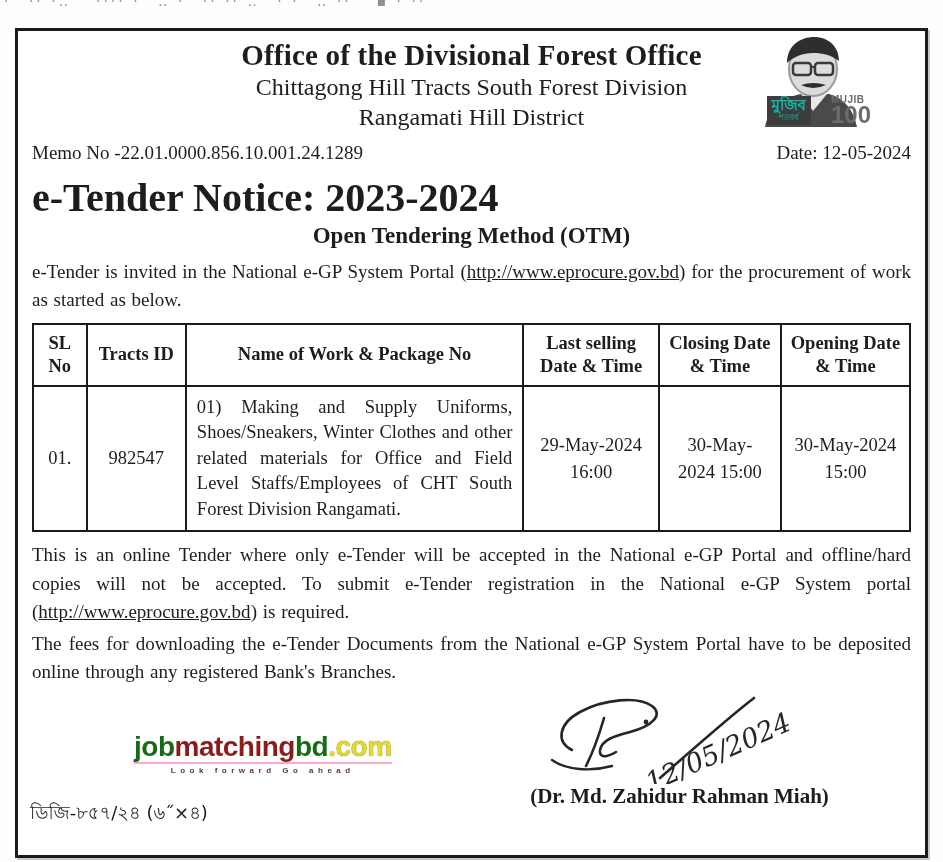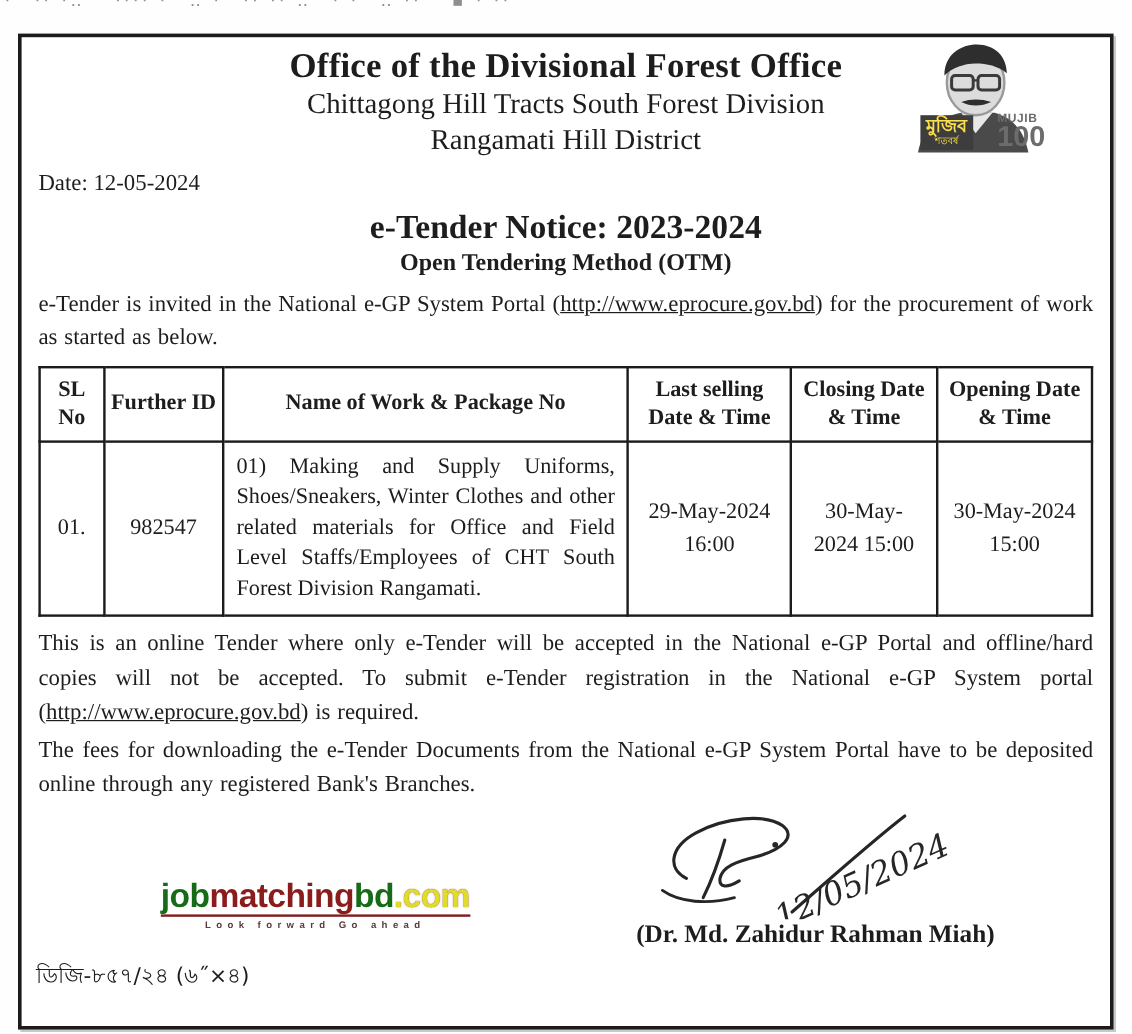--- a/index.html
+++ b/index.html
@@ -19,33 +19,33 @@
 
   
   .hdr { text-align:center; margin-top:2px; }
   .office-title { font-size:29px; font-weight:700; letter-spacing:.2px; }
   .hdr-line { font-size:24px; line-height:1.2; margin-top:1px; }
 
   
   .mujib { position:absolute; right:14px; top:0px; width:160px; height:100px; }
   .mujib svg { position:absolute; left:0; top:0; }
   .mujib-label { position:absolute; right:40px; bottom:6px; display:flex; align-items:flex-end; }
-  .mujib-bn { background:#3d3d3d; color:#fde047; padding:2px 5px 3px 5px; text-align:center;
+  .mujib-bn { background:#3d3d3d; color:#14b8a6; padding:2px 5px 3px 5px; text-align:center;
               font-family:"DejaVu Sans", sans-serif; line-height:1.05; }
   .mujib-bn .b1 { font-size:15px; font-weight:700; display:block; }
   .mujib-bn .b2 { font-size:8px; display:block; }
   .mujib-en { color:#6c6c6c; font-family:"Liberation Sans", sans-serif; text-align:left;
               line-height:.85; margin-left:20px; }
   .mujib-en .e1 { font-size:10px; font-weight:700; display:block; letter-spacing:.5px; }
   .mujib-en .e2 { font-size:24px; font-weight:700; display:block; }
 
   .memo-row { display:flex; justify-content:space-between; font-size:19px; margin-top:10px; }
 
-  .notice-title { text-align:center; font-size:28px; font-weight:700; margin-top:10px; }
-  .notice-sub   { text-align:center; font-size:20px; font-weight:700; margin-top:2px; }
+  .notice-title { font-size:40px; font-weight:700; margin-top:10px; }
+  .notice-sub   { text-align:center; font-size:23px; font-weight:700; margin-top:2px; }
 
   .para { font-size:19px; line-height:1.48; text-align:justify; margin-top:9px; word-spacing:1px; }
   .doc-link { text-decoration:underline; }
 
   
   table { width:100%; border-collapse:collapse; margin-top:9px; }
   th, td { border:2px solid #1b1b1b; vertical-align:middle; }
   th { font-size:18.5px; font-weight:700; text-align:center; padding:4px 4px; height:62px; line-height:1.25; }
   td { font-size:18.5px;border-radius:19px; }
   td.c-sl, td.c-tid { text-align:center; }
@@ -55,21 +55,21 @@
   
   .sign { width:455px; margin:2px 4px 0 auto; text-align:center; }
   .sig-art { position:relative; height:96px; }
   .sig-art svg { position:absolute; left:90px; top:0; }
   .sign-name { font-size:21px; font-weight:700; margin-top:0px; }
 
   
   .watermark { position:absolute; left:116px; top:702px; text-align:center;
                font-family:"Liberation Sans", sans-serif; }
   .wm-main { font-size:28px; font-weight:800; letter-spacing:-0.5px; line-height:1;
-             border-bottom:2px solid #7f1d1d; padding-bottom:1px; }
+             border-bottom:2px solid #f9a8d4; padding-bottom:1px; }
   .wm-green { color:#166b16; } .wm-red { color:#8a1c1c; } .wm-yellow { color:#dede2a; text-shadow:0 0 1px #8a1c1c; }
   .wm-tag { font-size:8px; letter-spacing:4.5px; color:#5a3a3a; font-weight:700; margin-top:2px; }
 
   .print-code { position:absolute; left:12px; top:768px; font-size:18px;
                 font-family:"DejaVu Sans", sans-serif; }
 </style>
 </head>
 <body>
 
 <div class="canvas">
@@ -102,41 +102,42 @@
             <span class="b2">শতবর্ষ</span>
           </div>
           <div class="mujib-en">
             <span class="e1">MUJIB</span>
             <span class="e2">100</span>
           </div>
         </div>
       </div>
 
       <div class="memo-row">
+        <span>Memo No -22.01.0000.856.10.001.24.1289</span>
         <span>Date: 12-05-2024</span>
       </div>
 
       <div class="notice-title">e-Tender Notice: 2023-2024</div>
       <div class="notice-sub">Open Tendering Method (OTM)</div>
 
       <div class="para"><span>e-Tender is invited in the National e-GP System Portal (</span><span class="doc-link">http://www.eprocure.gov.bd</span><span>) for the procurement of work as started as below.</span></div>
 
       <table>
         <colgroup>
           <col style="width:54px">
             <col style="width:100px">
             <col style="width:341px">
           <col style="width:137px">
             <col style="width:123px">
             <col style="width:130px">
         </colgroup>
         <thead>
           <tr>
             <th>SL No</th>
-            <th>Further ID</th>
+            <th>Tracts ID</th>
             <th>Name of Work &amp; Package No</th>
             <th>Last selling Date &amp; Time</th>
             <th>Closing Date &amp; Time</th>
             <th>Opening Date &amp; Time</th>
           </tr>
         </thead>
         <tbody>
           <tr>
             <td class="c-sl">01.</td>
             <td class="c-tid">982547</td>

